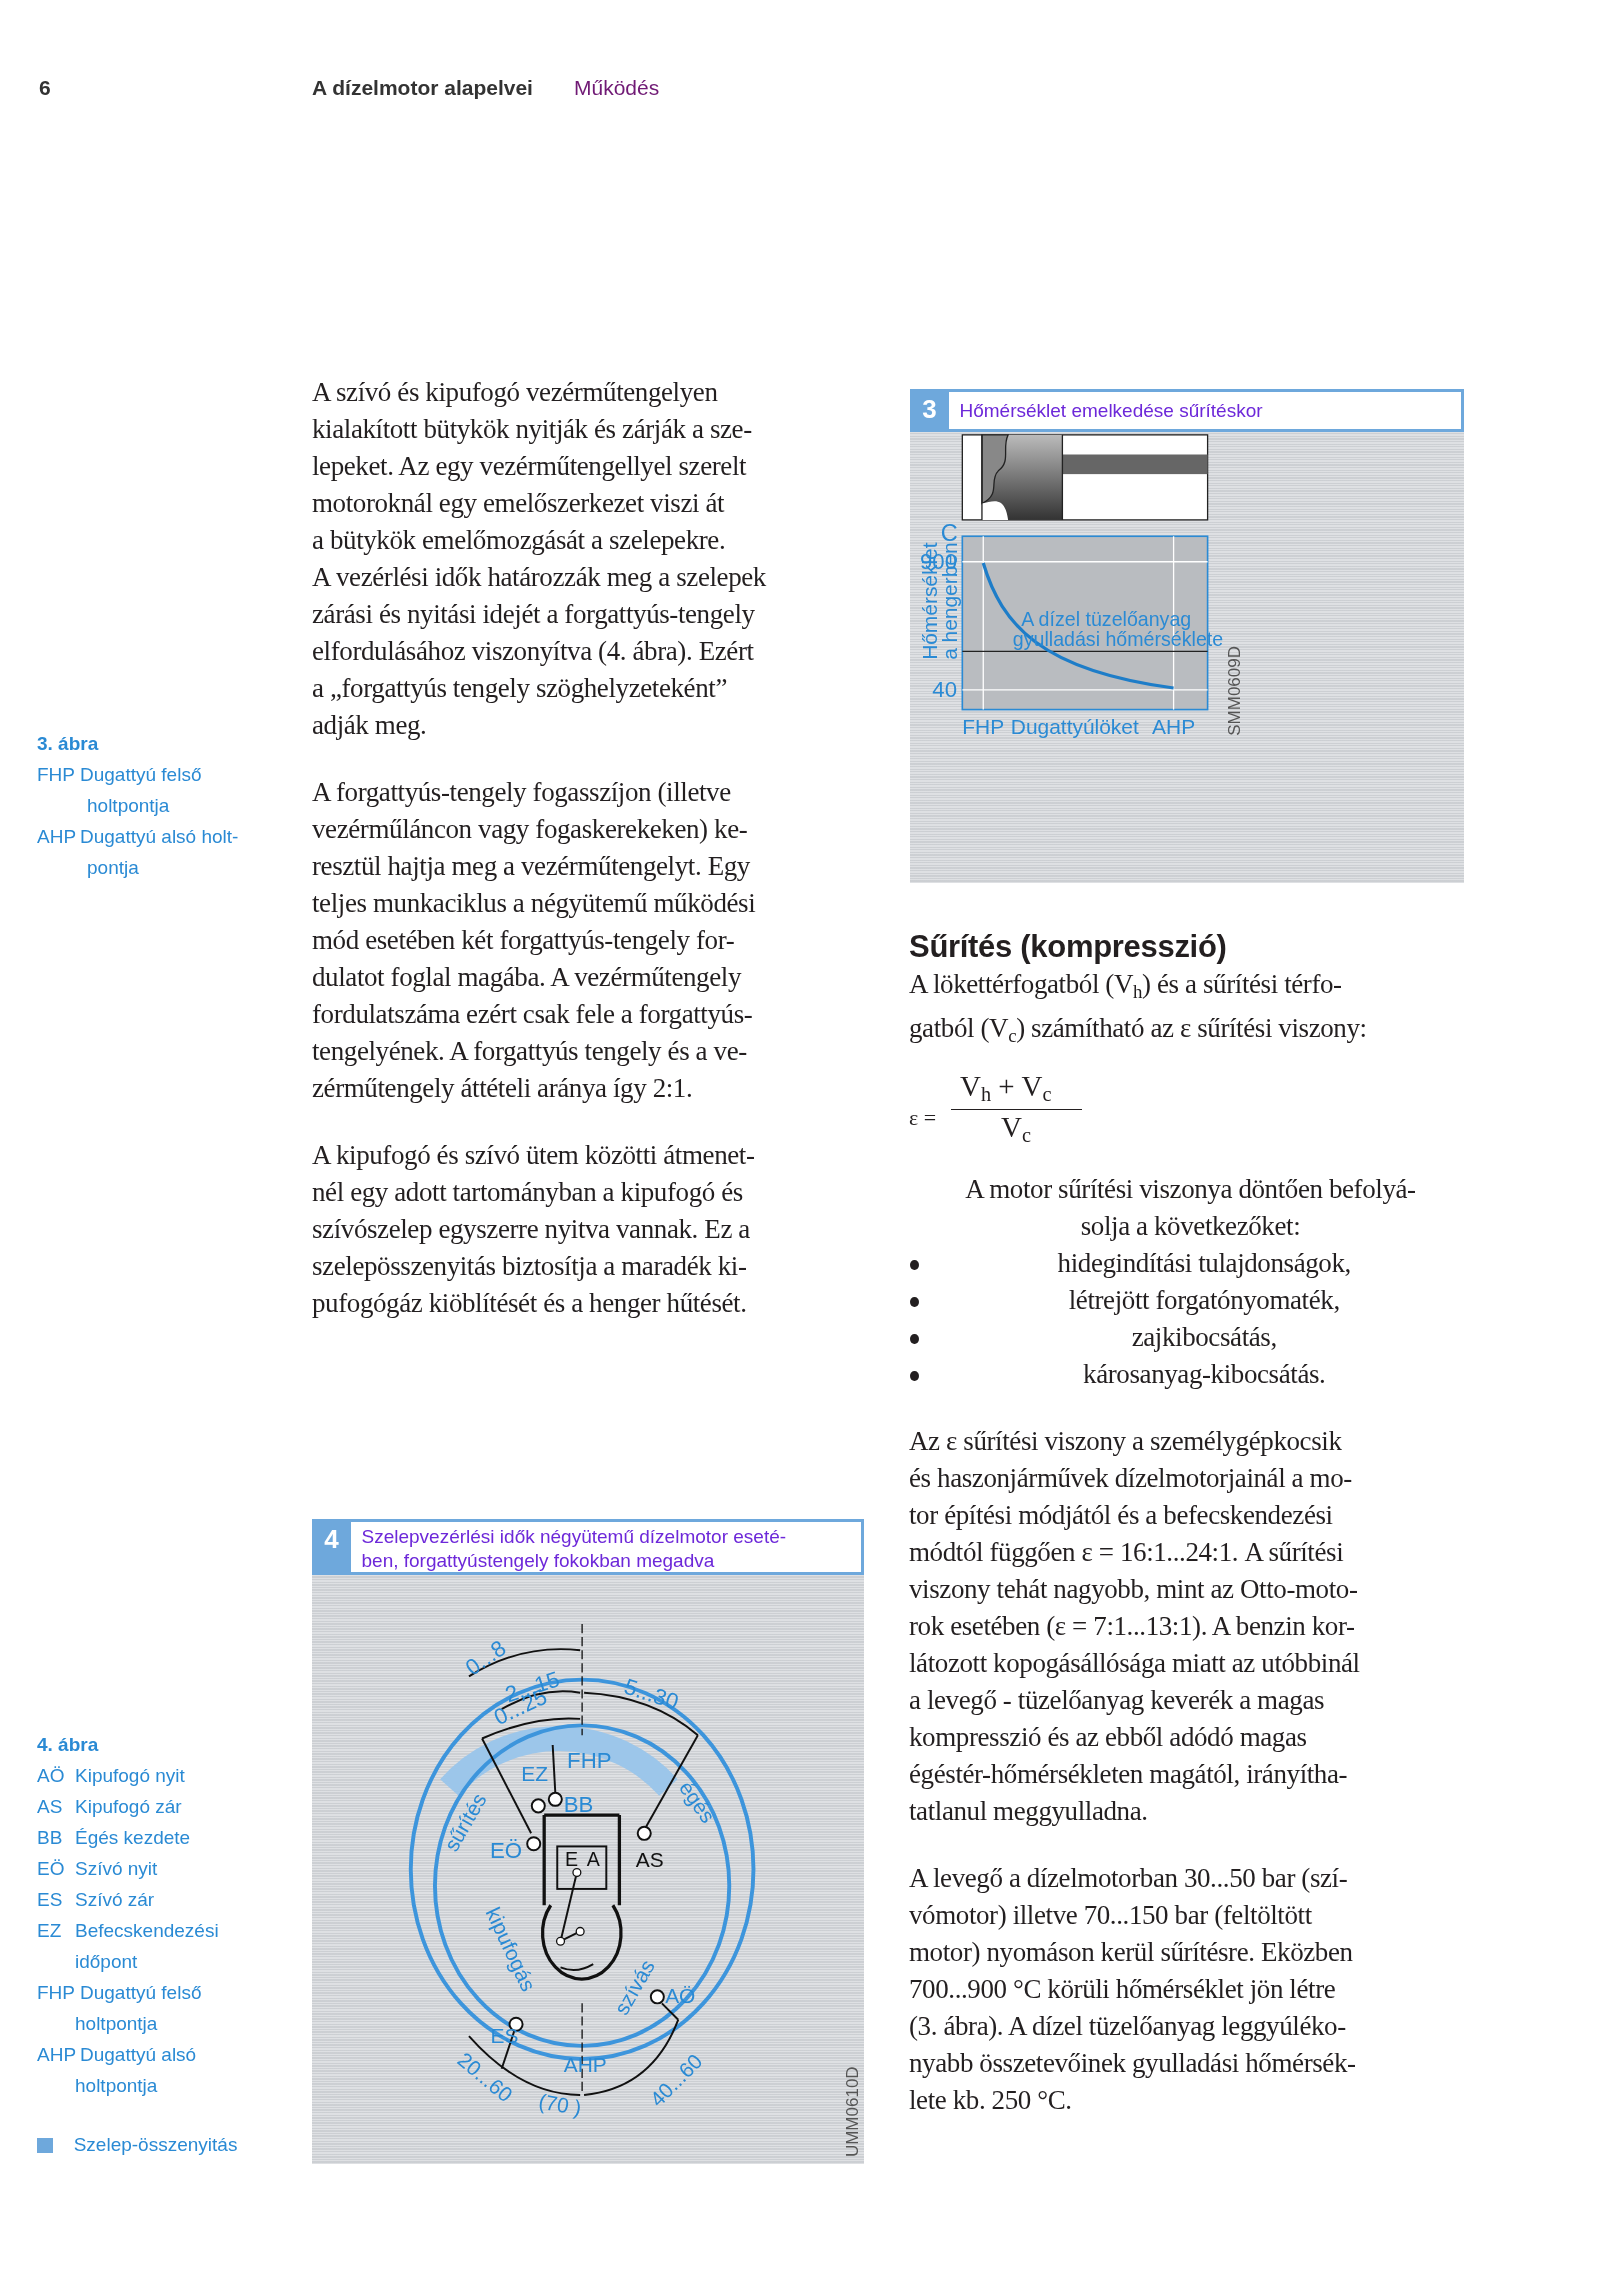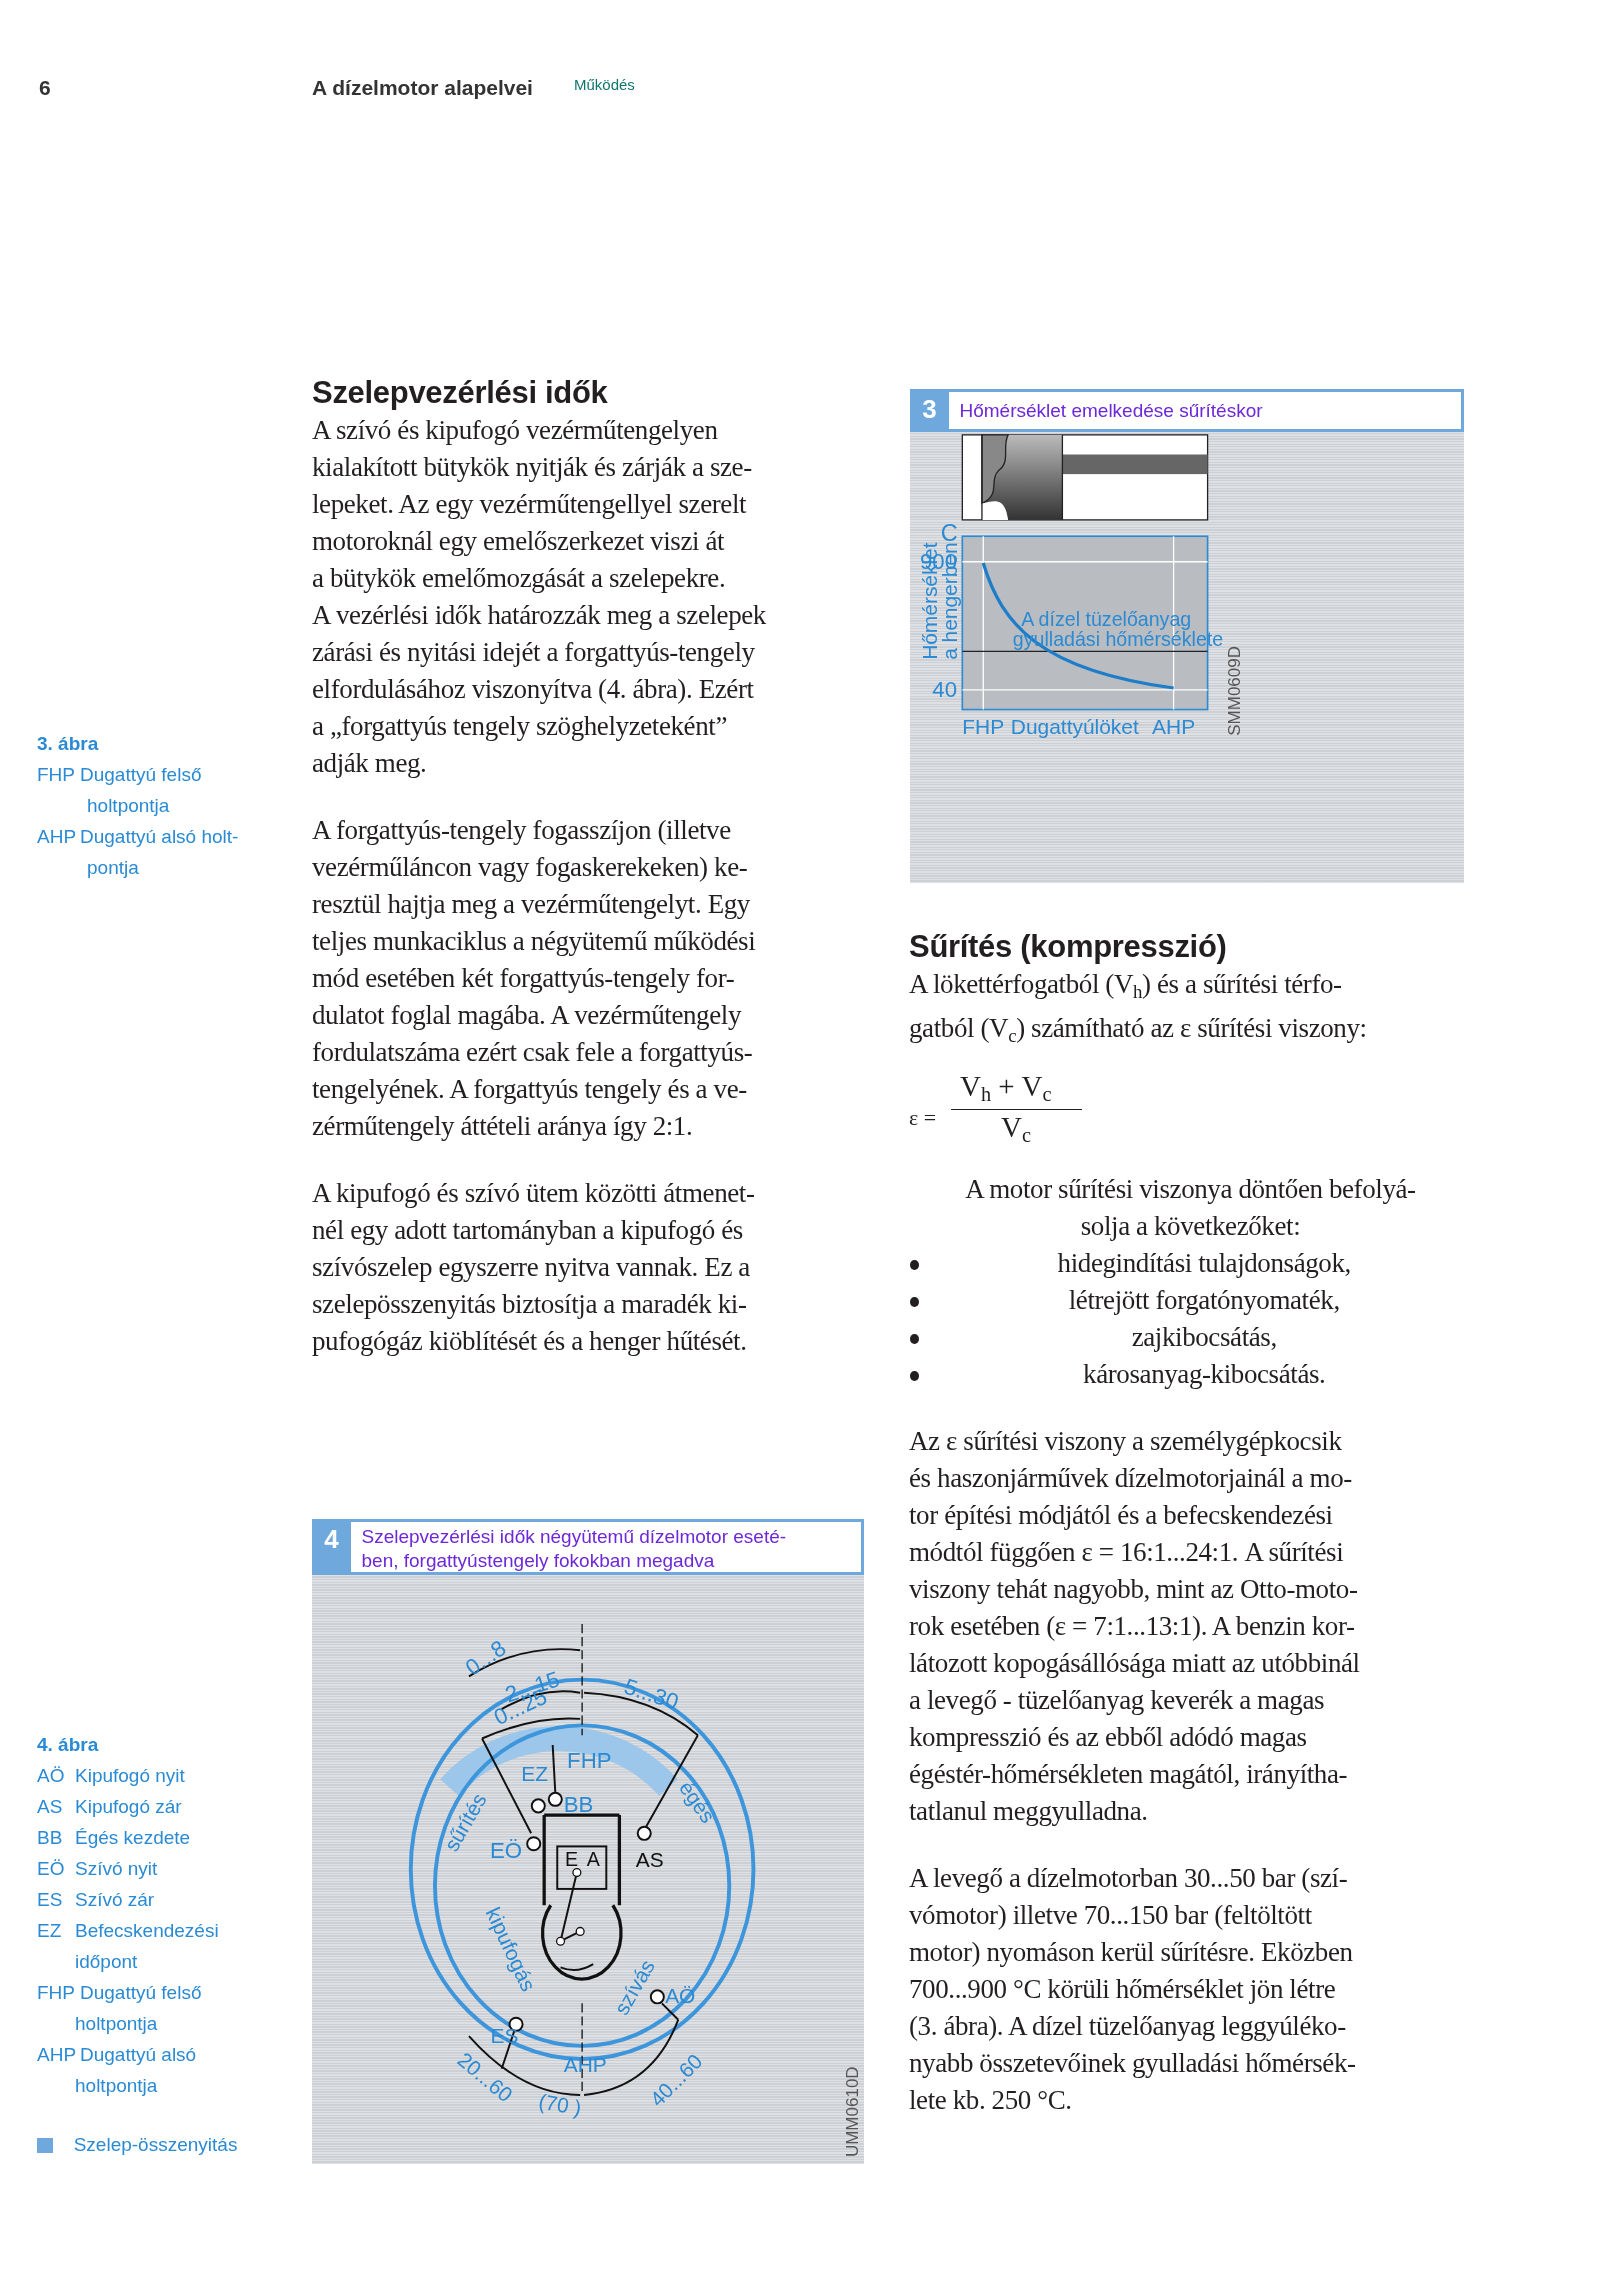--- a/index.html
+++ b/index.html
@@ -3,21 +3,21 @@
 <meta charset="utf-8">
 <style>
   html, body { margin:0; padding:0; }
   body { width:1623px; height:2295px; background:#ffffff; position:relative; overflow:hidden; color:#231f20; }
   .abs { position:absolute; }
   .sans { font-family:"Liberation Sans", "DejaVu Sans", sans-serif; }
 
   
   .pg-num { left:39px; top:76px; font-size:21px; font-weight:bold; color:#333; }
   .hdr-title { left:312px; top:76px; font-size:21px; font-weight:bold; color:#333; }
-  .hdr-sub { left:574px; top:76px; font-size:15px; color:#0f766e; }
+  .hdr-sub { left:574px; top:76px; font-size:21px; color:#701a75; }
 
   
   .h2 { font-family:"Liberation Sans", sans-serif; font-weight:bold; font-size:31px; color:#231f20; line-height:38px; letter-spacing:-0.3px; }
   .body { font-family:"Liberation Serif", serif; font-size:27px; line-height:37px; color:#231f20; letter-spacing:-0.4px; }
   .line { display:block; white-space:nowrap; }
   .bullets { list-style:none; margin:0; padding:0; }
   .bullets li { position:relative; padding-left:27.5px; white-space:nowrap; }
   .bullets li::before { content:""; position:absolute; left:1.3px; top:14.4px; width:9.2px; height:10.5px; border-radius:50%; background:#231f20; }
 
   
@@ -96,21 +96,20 @@
       <span class="ab w3">AHP</span>
       <span>Dugattyú alsó</span>
     </div>
   <div class="ind">holtpontja</div>
   <div style="margin-top:27.5px; white-space:nowrap;">
     <span class="legend-swatch"></span><span>Szelep-összenyitás</span>
   </div>
 </div>
 
 <div class="abs" style="left:312px; top:374px; width:556px;">
-  <div class="h2">Szelepvezérlési idők</div>
   <div class="body">
     <span class="line">A szívó és kipufogó vezérműtengelyen</span>
     <span class="line">kialakított bütykök nyitják és zárják a sze-</span>
     <span class="line">lepeket. Az egy vezérműtengellyel szerelt</span>
     <span class="line">motoroknál egy emelőszerkezet viszi át</span>
     <span class="line">a bütykök emelőmozgását a szelepekre.</span>
     <span class="line">A vezérlési idők határozzák meg a szelepek</span>
     <span class="line">zárási és nyitási idejét a forgattyús-tengely</span>
     <span class="line">elfordulásához viszonyítva (4. ábra). Ezért</span>
     <span class="line">a „forgattyús tengely szöghelyzeteként”</span>

